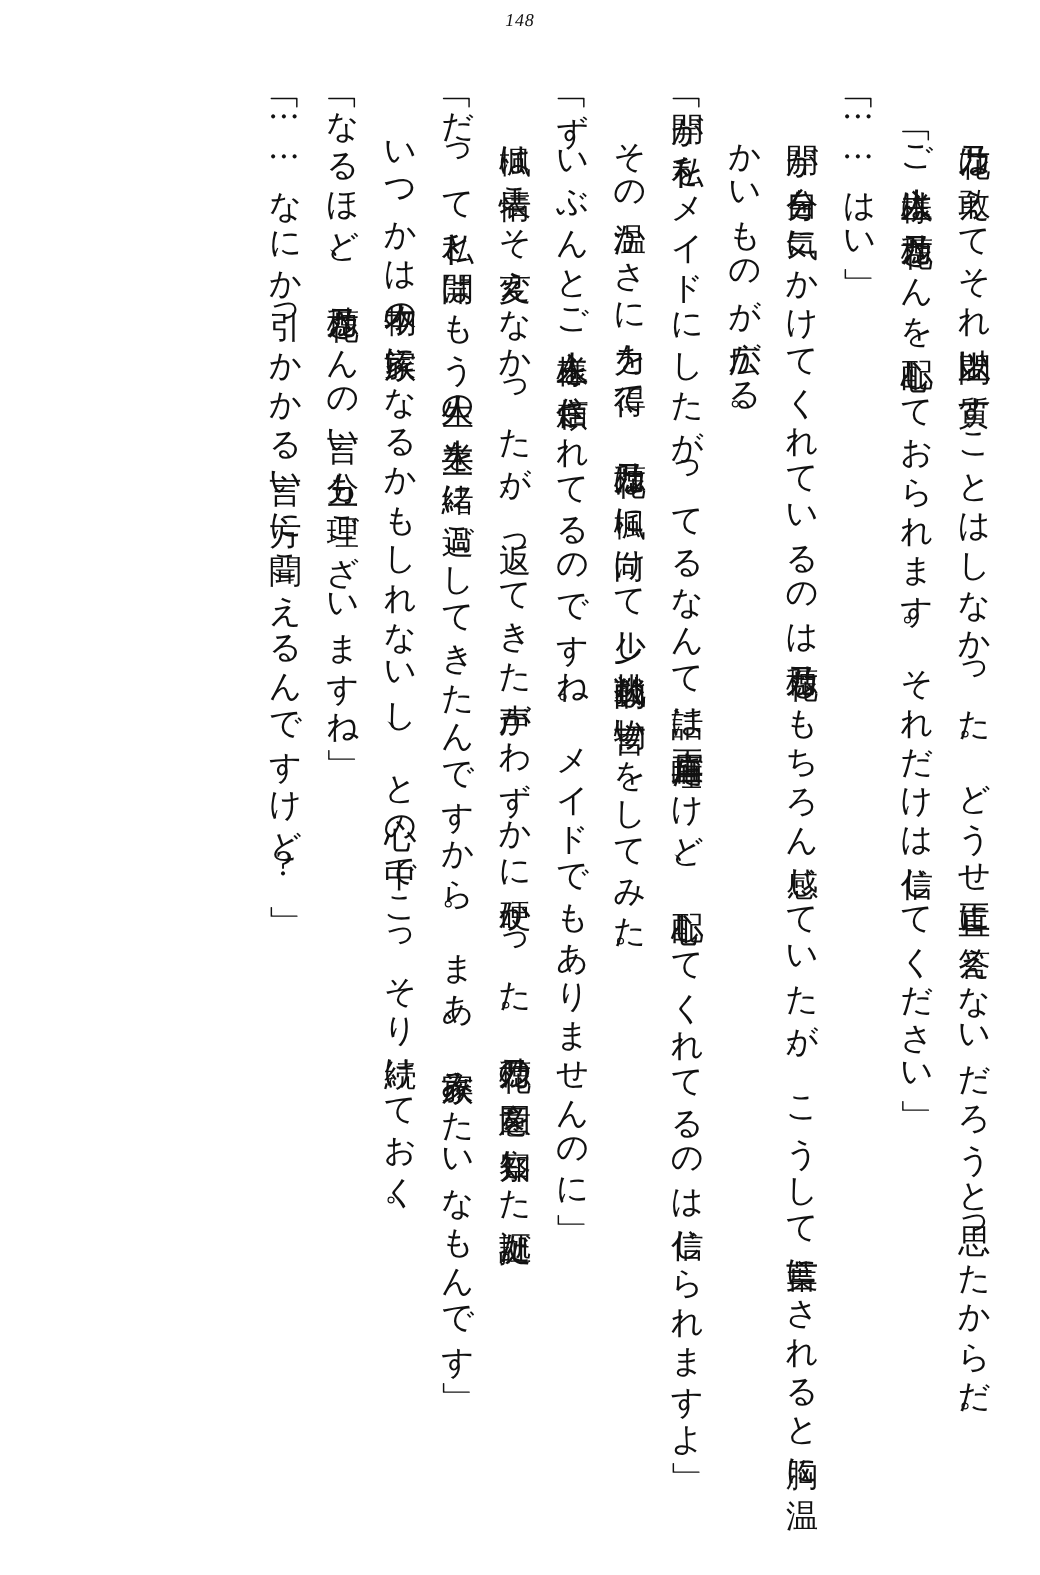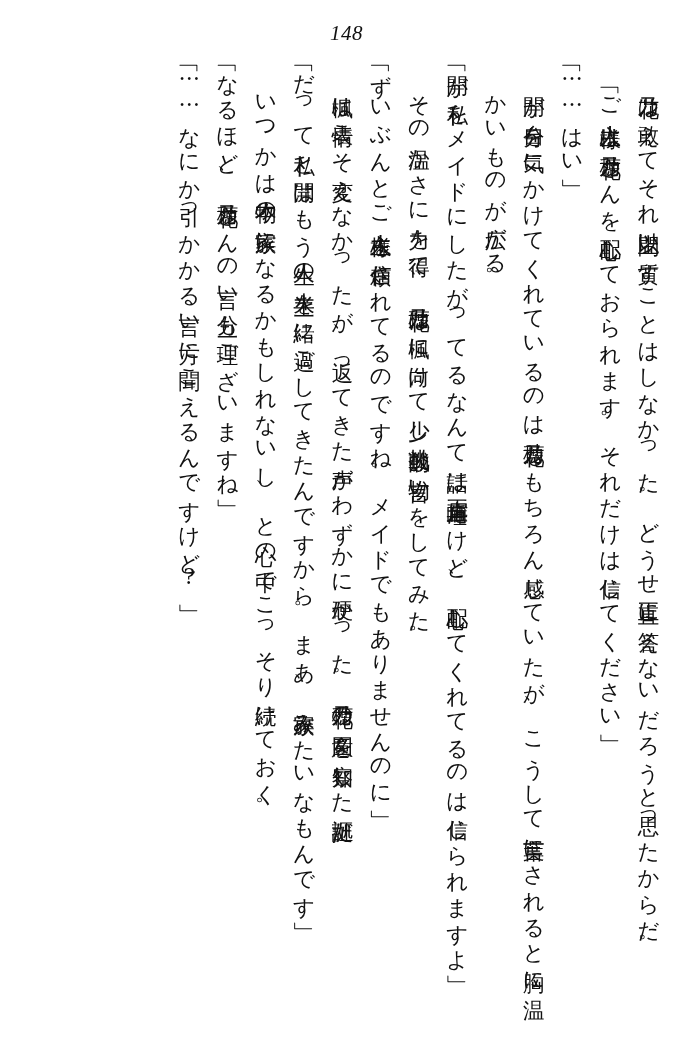--- a/index.html
+++ b/index.html
@@ -16,25 +16,25 @@
   }
   .page {
     position: relative;
     width: 693px;
     height: 1050px;
     background: #ffffff;
     box-sizing: border-box;
   }
   .page-number {
     position: absolute;
-    top: 21px;
+    top: 6px;
     left: 0;
     width: 693px;
     text-align: center;
-    font-size: 21px;
+    font-size: 12px;
     font-style: italic;
     font-family: "Liberation Serif", "DejaVu Serif", serif;
     color: #111;
     letter-spacing: 0.5px;
   }
   .text-block {
     position: absolute;
     top: 58px;
     left: 26px;
     width: 641px;

